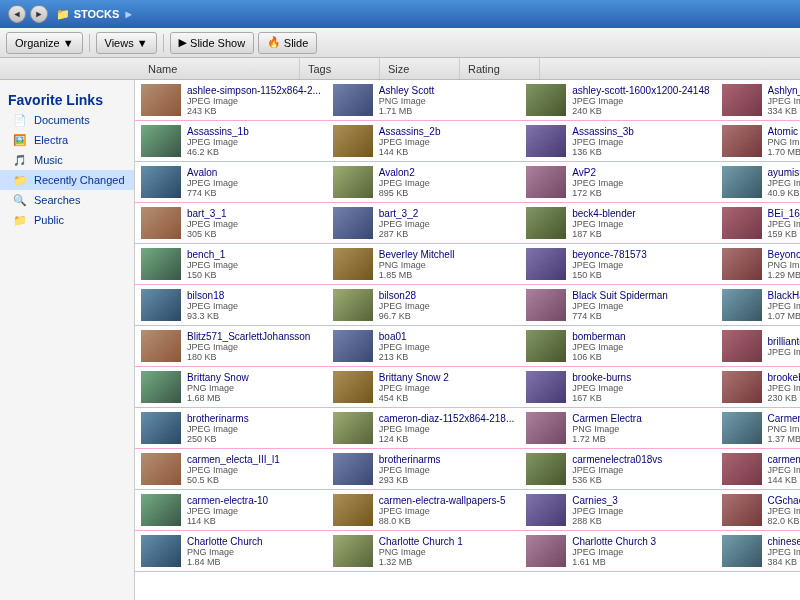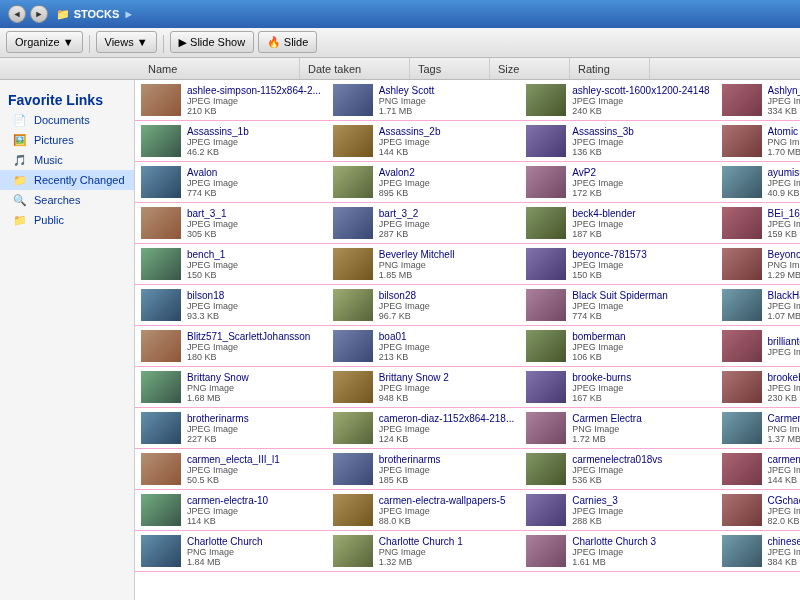--- a/index.html
+++ b/index.html
@@ -47,21 +47,21 @@
       align-items: center;
       gap: 4px;
     }
     .breadcrumb-arrow { color: #aad4ff; }
 
     
     .toolbar {
       background: linear-gradient(to bottom, #f5f5f5, #e0e0e0);
       height: 30px;
       display: flex;
-      align-items: flex-end;
+      align-items: center;
       padding: 4px 6px;
       gap: 4px;
       border-bottom: 1px solid #bbb;
     }
     .toolbar-btn {
       background: linear-gradient(to bottom, #f8f8f8, #d8d8d8);
       border: 1px solid #aaa;
       border-radius: 3px;
       padding: 2px 8px;
       font-size: 11px;
@@ -235,38 +235,37 @@
     <span>Slide Show</span>
   </button>
   <button class="toolbar-btn">
     <span>🔥</span>
     <span>Slide</span>
   </button>
 </div>
 
 <div class="col-headers">
   <div class="col-header" style="width:160px">Name</div>
-  <div class="col-header" style="width:110px">Date taken</div>
   <div class="col-header" style="width:80px">Tags</div>
   <div class="col-header" style="width:80px">Size</div>
   <div class="col-header" style="width:80px">Rating</div>
 </div>
 
 <div class="main-layout">
 
   <div class="sidebar">
     <div class="sidebar-section-title">Favorite Links</div>
     <div id="sidebar-items">
         <div class="sidebar-item">
           <span class="sidebar-icon">📄</span>
           <span>Documents</span>
         </div>
         <div class="sidebar-item">
           <span class="sidebar-icon">🖼️</span>
-          <span>Pictures</span>
+          <span>Electra</span>
         </div>
         <div class="sidebar-item">
           <span class="sidebar-icon">🎵</span>
           <span>Music</span>
         </div>
         <div class="sidebar-item active">
           <span class="sidebar-icon">📁</span>
           <span>Recently Changed</span>
         </div>
         <div class="sidebar-item">
@@ -284,21 +283,21 @@
     <div class="file-grid" id="file-grid">
         <div class="file-item">
           <div class="file-thumb thumb-1">
             <svg width="40" height="32" viewBox="0 0 40 32">
               <rect width="40" height="32" fill="rgba(0,0,0,0.1)"></rect>
             </svg>
           </div>
           <div class="file-info">
             <div class="file-name">ashlee-simpson-1152x864-2...</div>
             <div class="file-type">JPEG Image</div>
-            <div class="file-size">210 KB</div>
+            <div class="file-size">243 KB</div>
           </div>
         </div>
         <div class="file-item">
           <div class="file-thumb thumb-2">
             <svg width="40" height="32" viewBox="0 0 40 32">
               <rect width="40" height="32" fill="rgba(0,0,0,0.1)"></rect>
             </svg>
           </div>
           <div class="file-info">
             <div class="file-name">Ashley Scott</div>
@@ -632,21 +631,21 @@
         </div>
         <div class="file-item">
           <div class="file-thumb thumb-6">
             <svg width="40" height="32" viewBox="0 0 40 32">
               <rect width="40" height="32" fill="rgba(0,0,0,0.1)"></rect>
             </svg>
           </div>
           <div class="file-info">
             <div class="file-name">Brittany Snow 2</div>
             <div class="file-type">JPEG Image</div>
-            <div class="file-size">948 KB</div>
+            <div class="file-size">454 KB</div>
           </div>
         </div>
         <div class="file-item">
           <div class="file-thumb thumb-7">
             <svg width="40" height="32" viewBox="0 0 40 32">
               <rect width="40" height="32" fill="rgba(0,0,0,0.1)"></rect>
             </svg>
           </div>
           <div class="file-info">
             <div class="file-name">brooke-burns</div>
@@ -668,21 +667,21 @@
         </div>
         <div class="file-item">
           <div class="file-thumb thumb-9">
             <svg width="40" height="32" viewBox="0 0 40 32">
               <rect width="40" height="32" fill="rgba(0,0,0,0.1)"></rect>
             </svg>
           </div>
           <div class="file-info">
             <div class="file-name">brotherinarms</div>
             <div class="file-type">JPEG Image</div>
-            <div class="file-size">227 KB</div>
+            <div class="file-size">250 KB</div>
           </div>
         </div>
         <div class="file-item">
           <div class="file-thumb thumb-10">
             <svg width="40" height="32" viewBox="0 0 40 32">
               <rect width="40" height="32" fill="rgba(0,0,0,0.1)"></rect>
             </svg>
           </div>
           <div class="file-info">
             <div class="file-name">cameron-diaz-1152x864-218...</div>
@@ -728,21 +727,21 @@
         </div>
         <div class="file-item">
           <div class="file-thumb thumb-2">
             <svg width="40" height="32" viewBox="0 0 40 32">
               <rect width="40" height="32" fill="rgba(0,0,0,0.1)"></rect>
             </svg>
           </div>
           <div class="file-info">
             <div class="file-name">brotherinarms</div>
             <div class="file-type">JPEG Image</div>
-            <div class="file-size">185 KB</div>
+            <div class="file-size">293 KB</div>
           </div>
         </div>
         <div class="file-item">
           <div class="file-thumb thumb-3">
             <svg width="40" height="32" viewBox="0 0 40 32">
               <rect width="40" height="32" fill="rgba(0,0,0,0.1)"></rect>
             </svg>
           </div>
           <div class="file-info">
             <div class="file-name">carmenelectra018vs</div>

